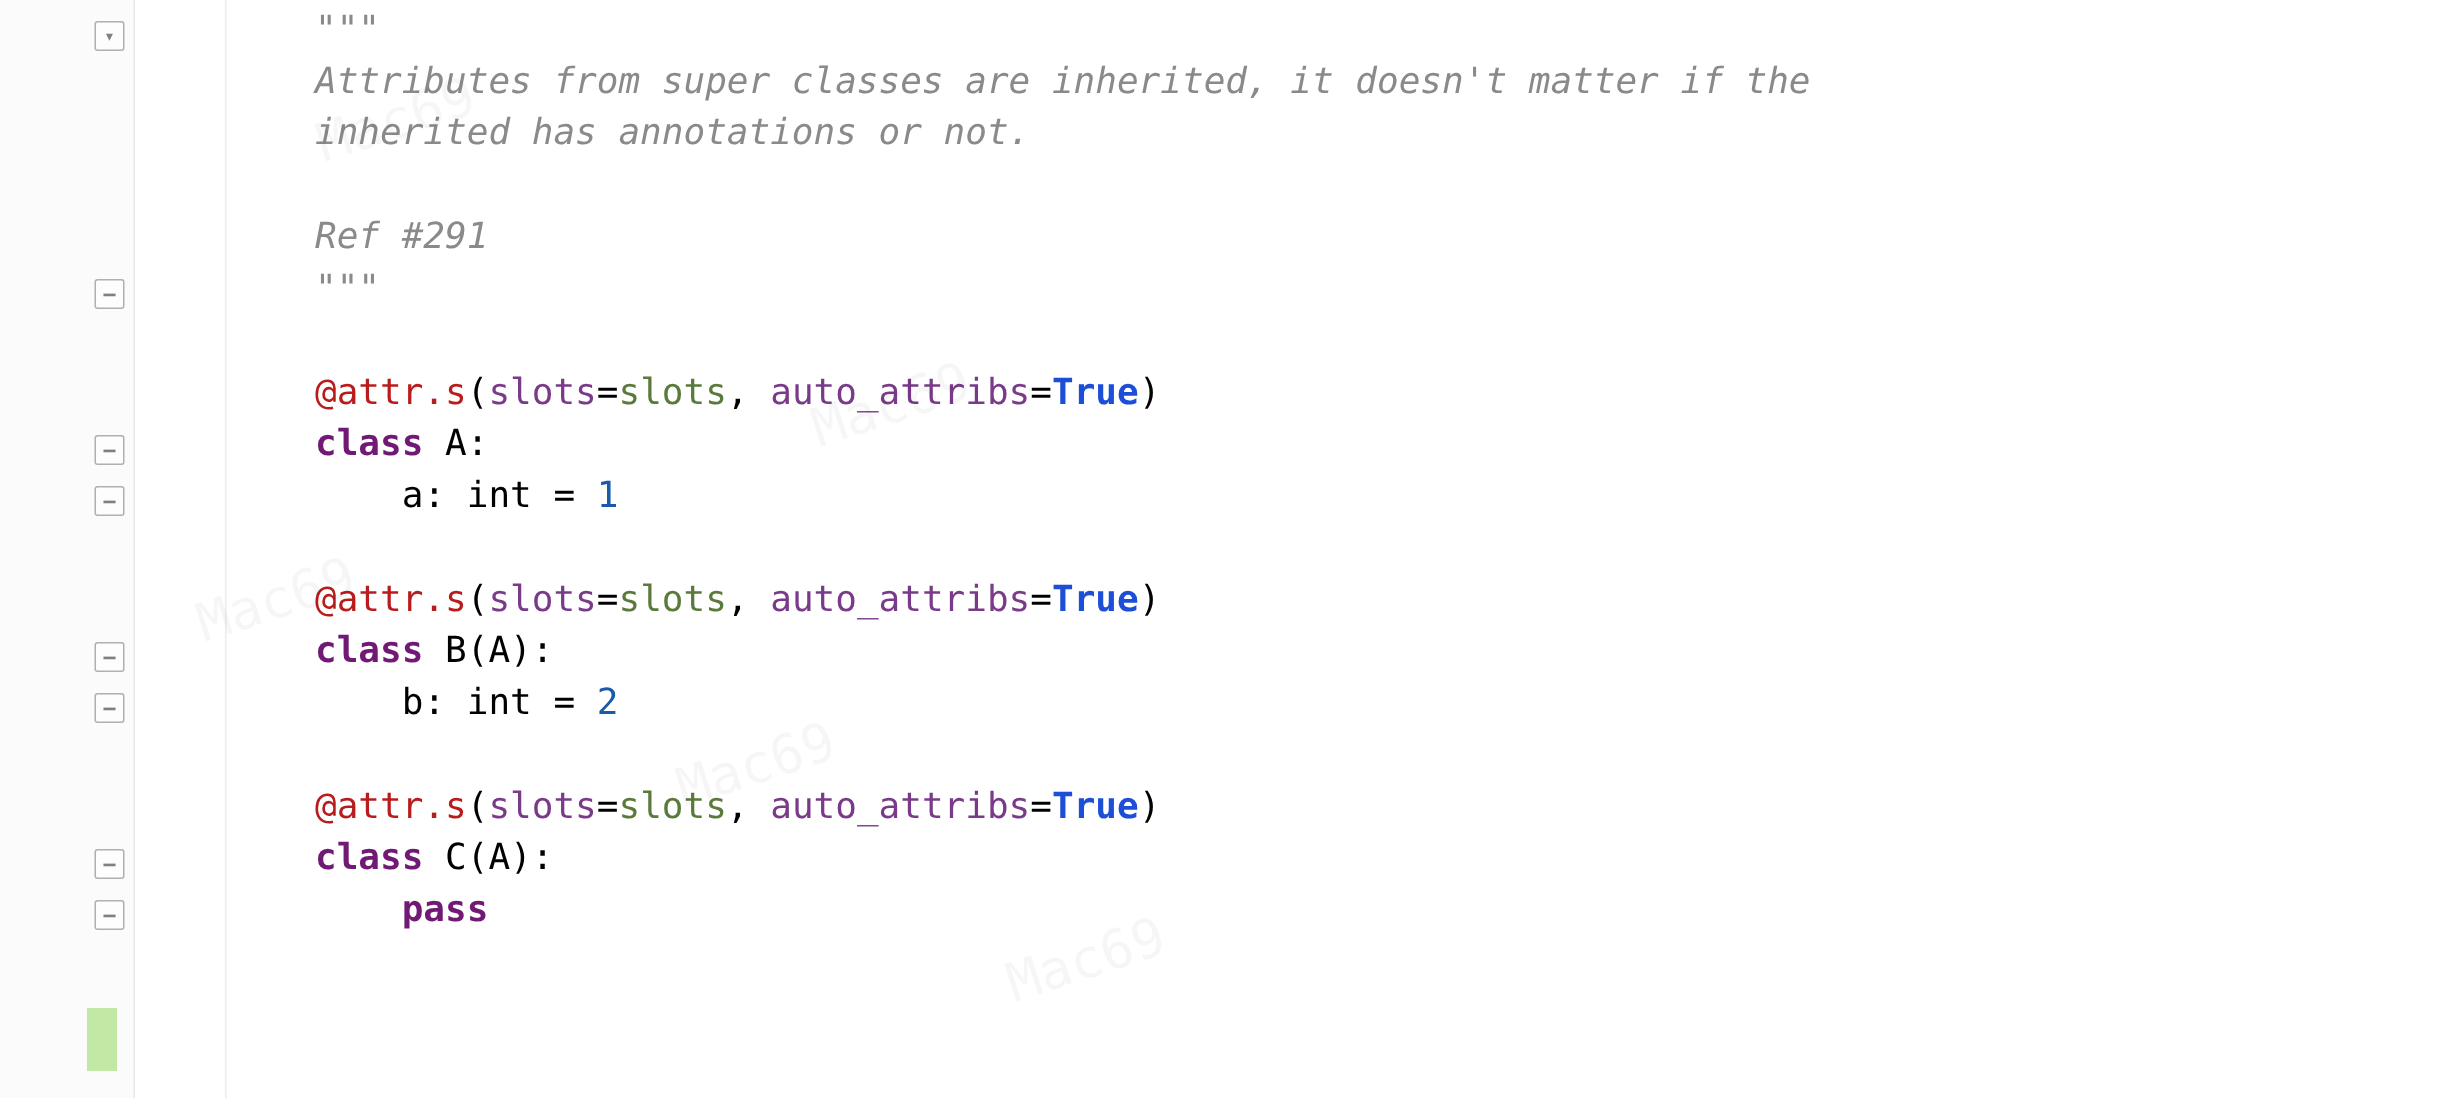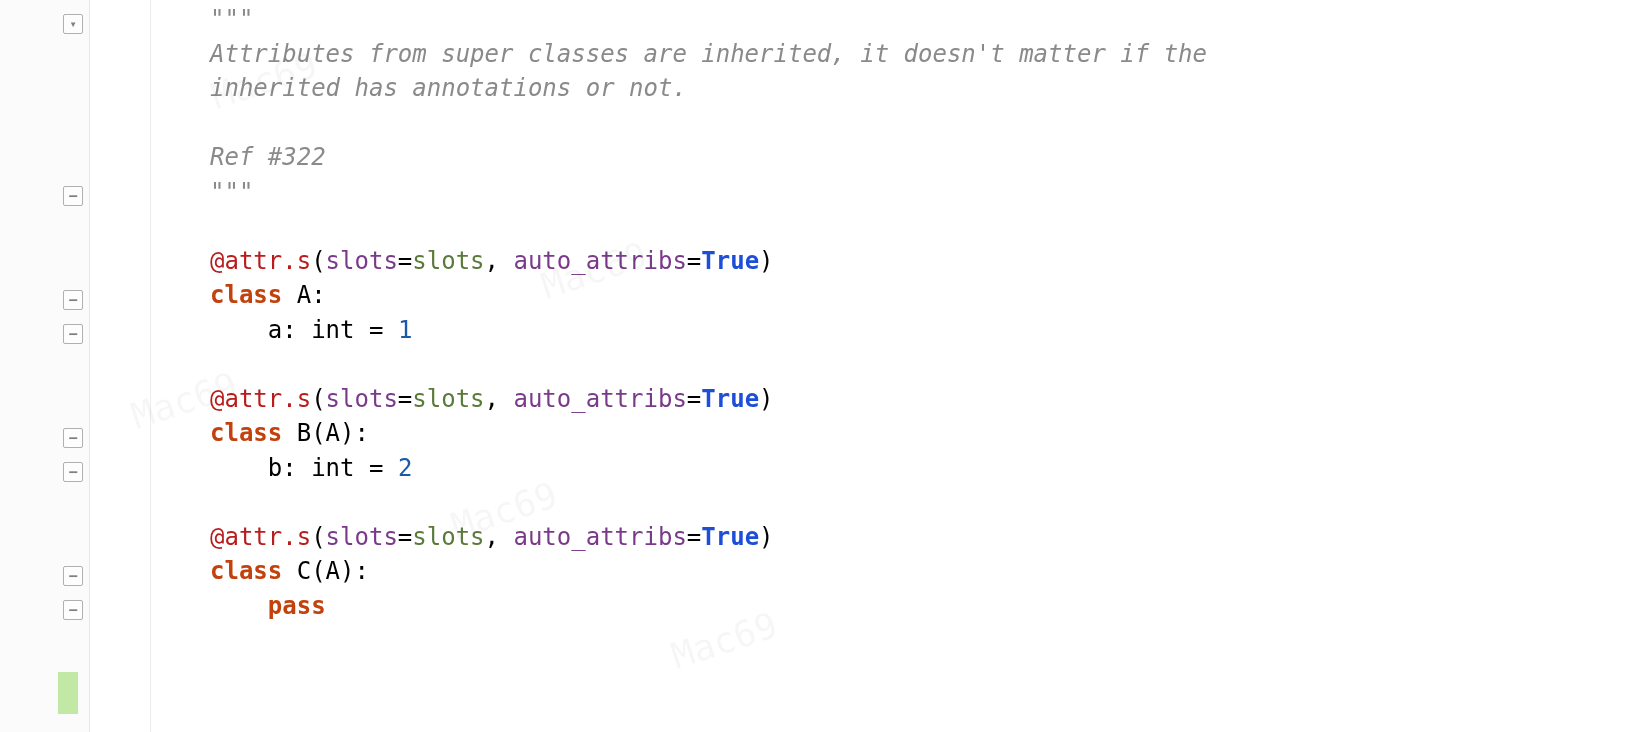--- a/index.html
+++ b/index.html
@@ -67,21 +67,21 @@
       font-family: inherit;
       font-size: 24px;
       line-height: 34.5px;
       color: #000;
       white-space: pre;
       padding-left: 60px;
       padding-top: 2px;
     }
     .docstring { color: #8a8a8a; font-style: italic; }
     .decorator { color: #b91c1c; }
-    .keyword { color: #c2410c; font-weight: bold; }
+    .keyword { color: #701a75; font-weight: bold; }
     .kwarg { color: #7a3a8a; }
     .param { color: #5a7a3a; }
     .classname { color: #000; }
     .number { color: #1a5aa8; }
     .boolean { color: #1d4ed8; font-weight: bold; }
     .default { color: #000; }
     .punct { color: #000; }
     .green-marker {
       position: absolute;
       left: 58px;
@@ -123,21 +123,21 @@
   <div class="watermark" style="top:60px; left:120px">Mac69</div>
   <div class="watermark" style="top:250px; left:450px">Mac69</div>
   <div class="watermark" style="top:380px; left:40px">Mac69</div>
   <div class="watermark" style="top:490px; left:360px">Mac69</div>
   <div class="watermark" style="top:620px; left:580px">Mac69</div>
 
 <pre><span class="docstring">"""</span>
 <span class="docstring">Attributes from super classes are inherited, it doesn't matter if the</span>
 <span class="docstring">inherited has annotations or not.</span>
 
-<span class="docstring">Ref #322</span>
+<span class="docstring">Ref #291</span>
 <span class="docstring">"""</span>
 
 <span class="decorator">@attr.s</span><span class="punct">(</span><span class="kwarg">slots</span><span class="punct">=</span><span class="param">slots</span><span class="punct">, </span><span class="kwarg">auto_attribs</span><span class="punct">=</span><span class="boolean">True</span><span class="punct">)</span>
 <span class="keyword">class</span> <span class="classname">A</span><span class="punct">:</span>
     <span class="default">a</span><span class="punct">: </span><span class="default">int</span><span class="punct"> = </span><span class="number">1</span>
 
 <span class="decorator">@attr.s</span><span class="punct">(</span><span class="kwarg">slots</span><span class="punct">=</span><span class="param">slots</span><span class="punct">, </span><span class="kwarg">auto_attribs</span><span class="punct">=</span><span class="boolean">True</span><span class="punct">)</span>
 <span class="keyword">class</span> <span class="classname">B</span><span class="punct">(A)</span><span class="punct">:</span>
     <span class="default">b</span><span class="punct">: </span><span class="default">int</span><span class="punct"> = </span><span class="number">2</span>
 

